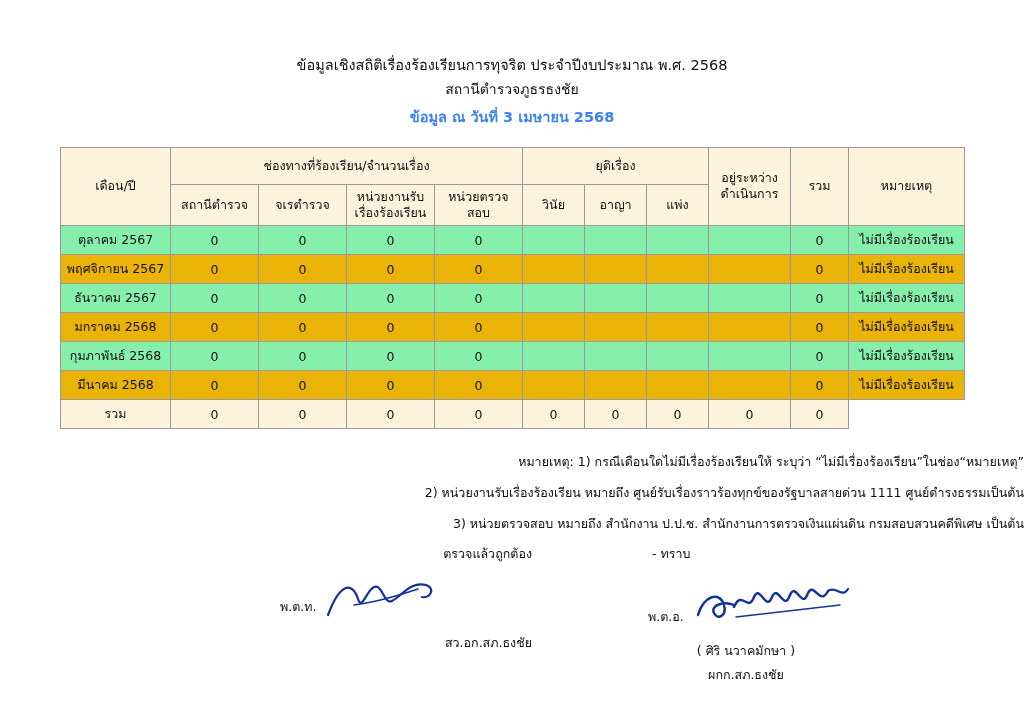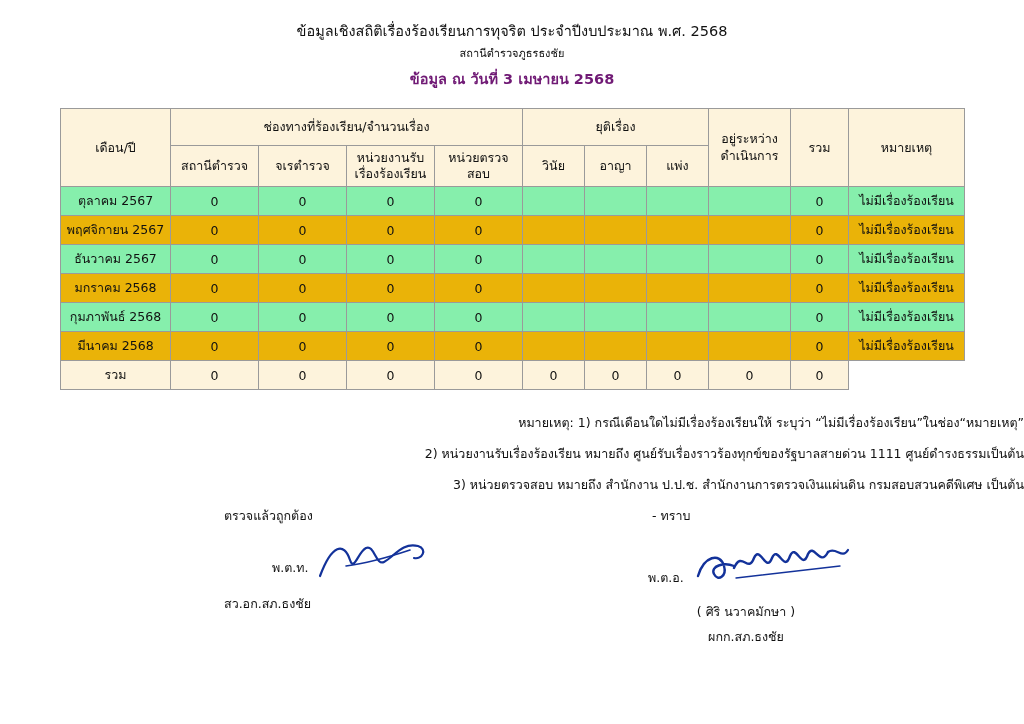--- a/index.html
+++ b/index.html
@@ -18,37 +18,37 @@
   .page {
     position: relative;
     width: 1024px;
     height: 724px;
     box-sizing: border-box;
   }
 
   
   .doc-header {
     text-align: center;
-    padding-top: 20px;
+    padding-top: 54px;
   }
   .doc-title {
     font-size: 14.5px;
     line-height: 1.55;
     color: #111;
   }
   .doc-subtitle {
-    font-size: 11px;
+    font-size: 14px;
     line-height: 1.55;
     color: #111;
     margin-top: 3px;
   }
   .doc-asof {
     font-size: 14.5px;
     line-height: 1.55;
-    color: #701a75;
+    color: #3b82f6;
     margin-top: 5px;
     font-weight: 600;
   }
 
   
   .table-wrap {
     margin: 18px auto 0 auto;
     width: 904px;
   }
   table.stat {
@@ -112,24 +112,24 @@
   .fn-indent-3 { margin-left: 28px; }
 
   
   .sign-area {
     position: relative;
     margin-top: 18px;
     height: 170px;
   }
   .sign-left {
     position: absolute;
-    left: 224px;
+    left: 232px;
     top: 0;
     width: 300px;
-    text-align: left;
+    text-align: right;
     font-size: 12.5px;
     line-height: 1.0;
   }
   .sign-left .check-label {
     margin-bottom: 34px;
   }
   .sign-row {
     position: relative;
     height: 30px;
   }

